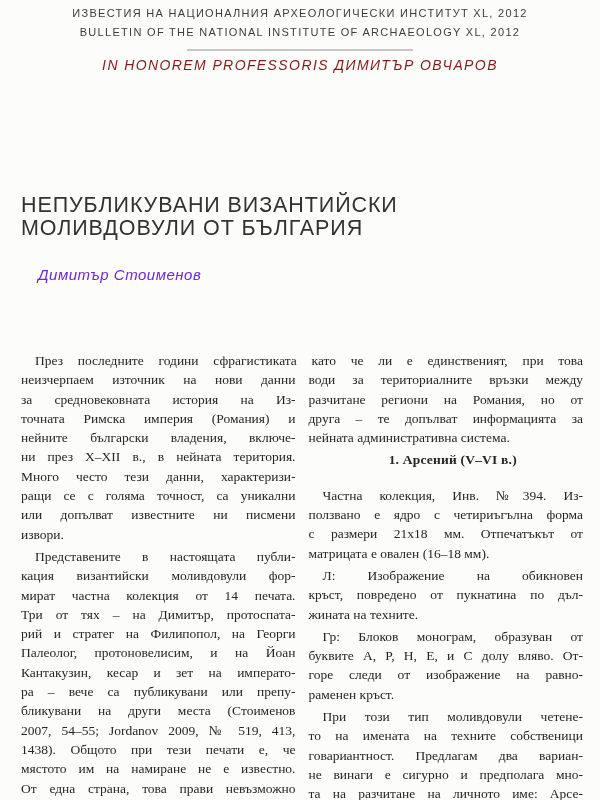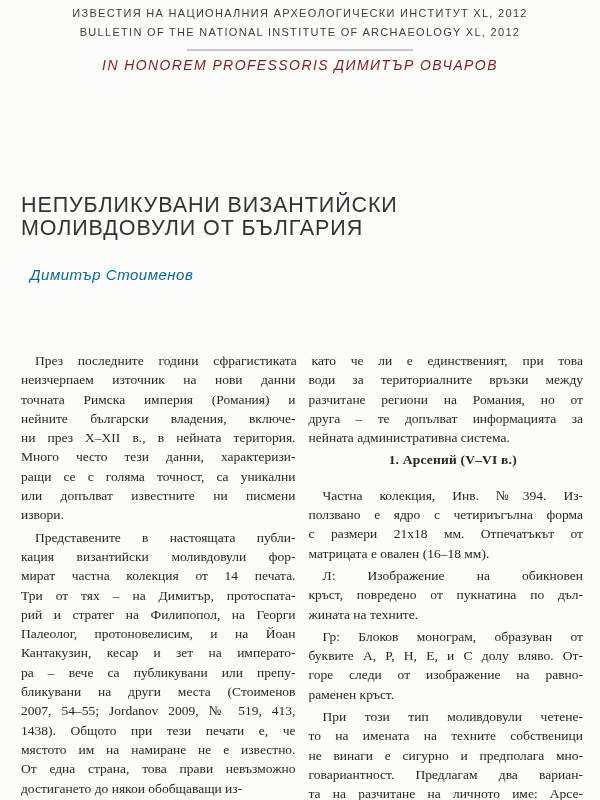--- a/index.html
+++ b/index.html
@@ -43,26 +43,26 @@
   .article-title {
     position:absolute; left:21px; top:194px;
     font-family:"Liberation Sans", sans-serif;
     font-weight:400;
     font-size:21.5px;
     line-height:23px;
     letter-spacing:0.9px;
     color:#323232;
   }
   .article-author {
-    position:absolute; left:30px; top:266px;
+    position:absolute; left:38px; top:266px;
     font-family:"Liberation Sans", sans-serif;
     font-style:italic;
     font-size:15px;
     letter-spacing:0.5px;
-    color:#0369a1;
+    color:#6d28d9;
   }
 
   
   .article-body {
     position:absolute; left:21px; right:17px; top:351px; bottom:0;
     font-family:"Liberation Serif","DejaVu Serif",serif;
     font-size:13.5px;
     line-height:19.3px;
     color:#262626;
     overflow:hidden;
@@ -111,20 +111,21 @@
   </div>
 
   <div class="article-author">Димитър Стоименов</div>
 
   <div class="article-body">
     <div class="lead-line">През последните години сфрагистиката като че ли е единственият, при това</div>
     <div class="columns">
       <div class="col">
           <div class="block para">
             <div class="line just">неизчерпаем източник на нови данни</div>
+            <div class="line just">за средновековната история на Из-</div>
             <div class="line just">точната Римска империя (Романия) и</div>
             <div class="line just">нейните български владения, включе-</div>
             <div class="line just">ни през X–XII в., в нейната територия.</div>
             <div class="line just">Много често тези данни, характеризи-</div>
             <div class="line just">ращи се с голяма точност, са уникални</div>
             <div class="line just">или допълват известните ни писмени</div>
             <div class="line">извори.</div>
           </div>
           <div class="block para indent">
             <div class="line just">Представените в настоящата публи-</div>
@@ -166,22 +167,22 @@
           </div>
           <div class="block para indent">
             <div class="line just">Гр: Блоков монограм, образуван от</div>
             <div class="line just">буквите А, Р, Н, Е, и С долу вляво. От-</div>
             <div class="line just">горе следи от изображение на равно-</div>
             <div class="line">раменен кръст.</div>
           </div>
           <div class="block para indent">
             <div class="line just">При този тип моливдовули четене-</div>
             <div class="line just">то на имената на техните собственици</div>
+            <div class="line just">говариантност. Предлагам два вариан-</div>
             <div class="line just">не винаги е сигурно и предполага мно-</div>
-            <div class="line just">говариантност. Предлагам два вариан-</div>
             <div class="line just">та на разчитане на личното име: Арсе-</div>
             <div class="line">ний (Ἀρσένιος), ако името започва от</div>
           </div>
         </div>
     </div>
   </div>
 
 </div>
 
 </body></html>

